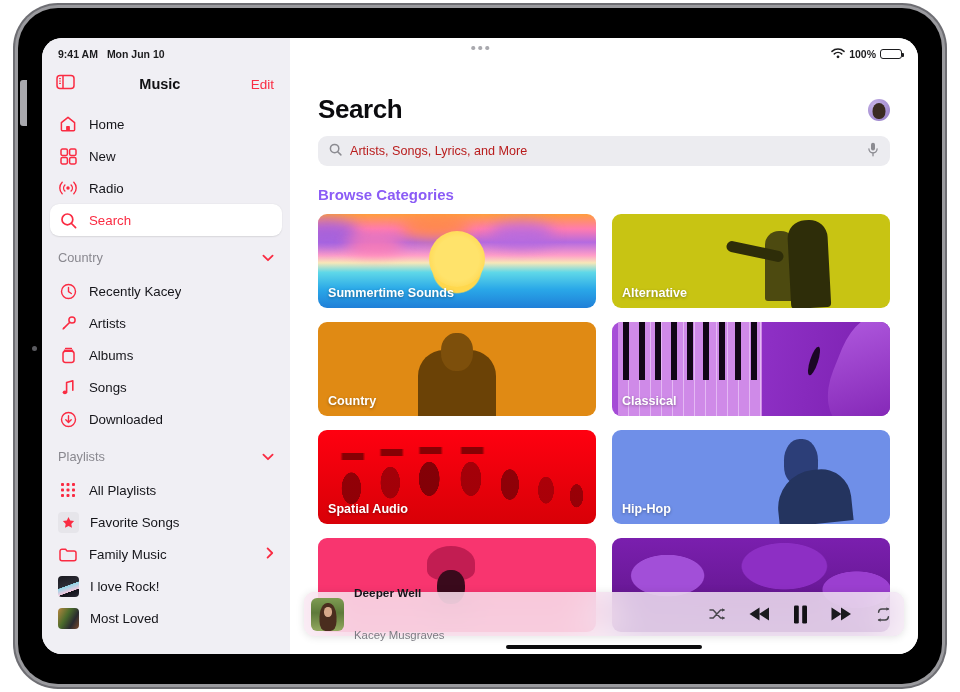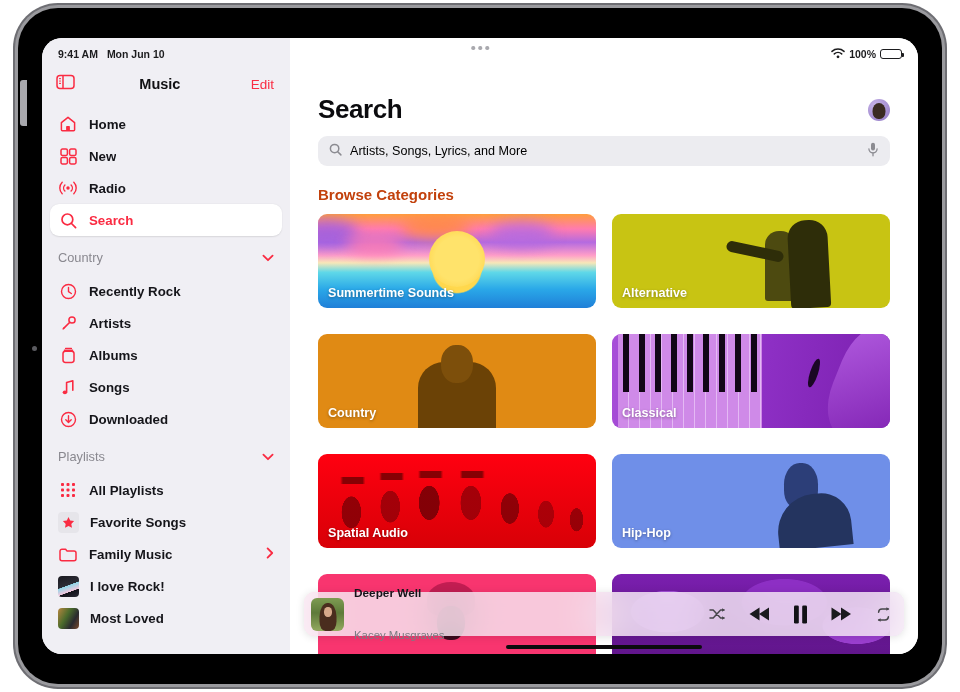--- a/index.html
+++ b/index.html
@@ -101,21 +101,21 @@
 
   .nav-list { padding: 4px 8px 0 8px; }
   .nav-row {
     display: flex; align-items: center;
     height: 32px; border-radius: 9px;
     padding: 0 8px; gap: 11px;
     color: #15151a; font-size: 13.3px;
   }
   .nav-row.active { background: #ffffff; color: #fa2b42; box-shadow: 0 0.5px 1.5px rgba(0,0,0,.1); }
   .nav-icon { width: 20px; height: 20px; flex-shrink: 0; display: flex; align-items: center; justify-content: center; }
-  .nav-label { white-space: nowrap; overflow: hidden; text-overflow: ellipsis; font-weight: bold; }
+  .nav-label { white-space: nowrap; overflow: hidden; text-overflow: ellipsis; }
 
   .section-head {
     display: flex; align-items: center;
     padding: 14px 16px 6px 16px;
     font-size: 12.8px; color: #89888f;
   }
   .section-head .chev { margin-left: auto; color: #fa2b42; font-size: 12px; }
 
   .art-thumb {
     width: 21px; height: 21px; border-radius: 4px;
@@ -147,29 +147,29 @@
     width: 13px; height: 16px; border-radius: 50% 50% 45% 45%;
     background: #3a2b22;
   }
 
   #search-field {
     margin-top: 11px; height: 30px;
     background: #ececf0; border-radius: 9px;
     display: flex; align-items: center; gap: 8px;
     padding: 0 11px;
   }
-  #search-placeholder { flex: 1; font-size: 12.6px; color: #000000; }
-
-  #browse-title { margin-top: 20px; font-size: 15px; font-weight: bold; color: #c2410c; }
+  #search-placeholder { flex: 1; font-size: 12.6px; color: #b91c1c; }
+
+  #browse-title { margin-top: 20px; font-size: 15px; font-weight: bold; color: #8b5cf6; }
 
   #tile-grid {
     margin-top: 11px;
     display: grid;
     grid-template-columns: 1fr 1fr;
-    gap: 26px 16px;
+    gap: 14px 16px;
   }
   .tile {
     height: 94px; border-radius: 9px;
     position: relative; overflow: hidden;
   }
   .tile-label {
     position: absolute; left: 10px; bottom: 8px;
     font-size: 12.6px; font-weight: bold; color: #ffffff;
     text-shadow: 0 1px 3px rgba(0,0,0,.35);
     z-index: 5;
@@ -447,21 +447,21 @@
 
       <div class="nav-list">
 
         <div class="nav-row">
           <span class="nav-icon">
             <svg width="17" height="17" viewBox="0 0 17 17" fill="none">
               <circle cx="8.5" cy="8.5" r="7" stroke="#fa2b42" stroke-width="1.4"></circle>
               <path d="M8.5 4.4v4.3l2.8 1.8" stroke="#fa2b42" stroke-width="1.4" stroke-linecap="round" stroke-linejoin="round"></path>
             </svg>
           </span>
-          <span class="nav-label">Recently Rock</span>
+          <span class="nav-label">Recently Kacey</span>
         </div>
 
         <div class="nav-row">
           <span class="nav-icon">
             <svg width="17" height="17" viewBox="0 0 17 17" fill="none">
               <circle cx="12" cy="5" r="3.1" stroke="#fa2b42" stroke-width="1.5"></circle>
               <path d="M9.8 7.2 3.4 13.6" stroke="#fa2b42" stroke-width="1.6" stroke-linecap="round"></path>
               <path d="M3.9 12.1 2.2 14.8l2.7-1.7z" fill="#fa2b42"></path>
             </svg>
           </span>

